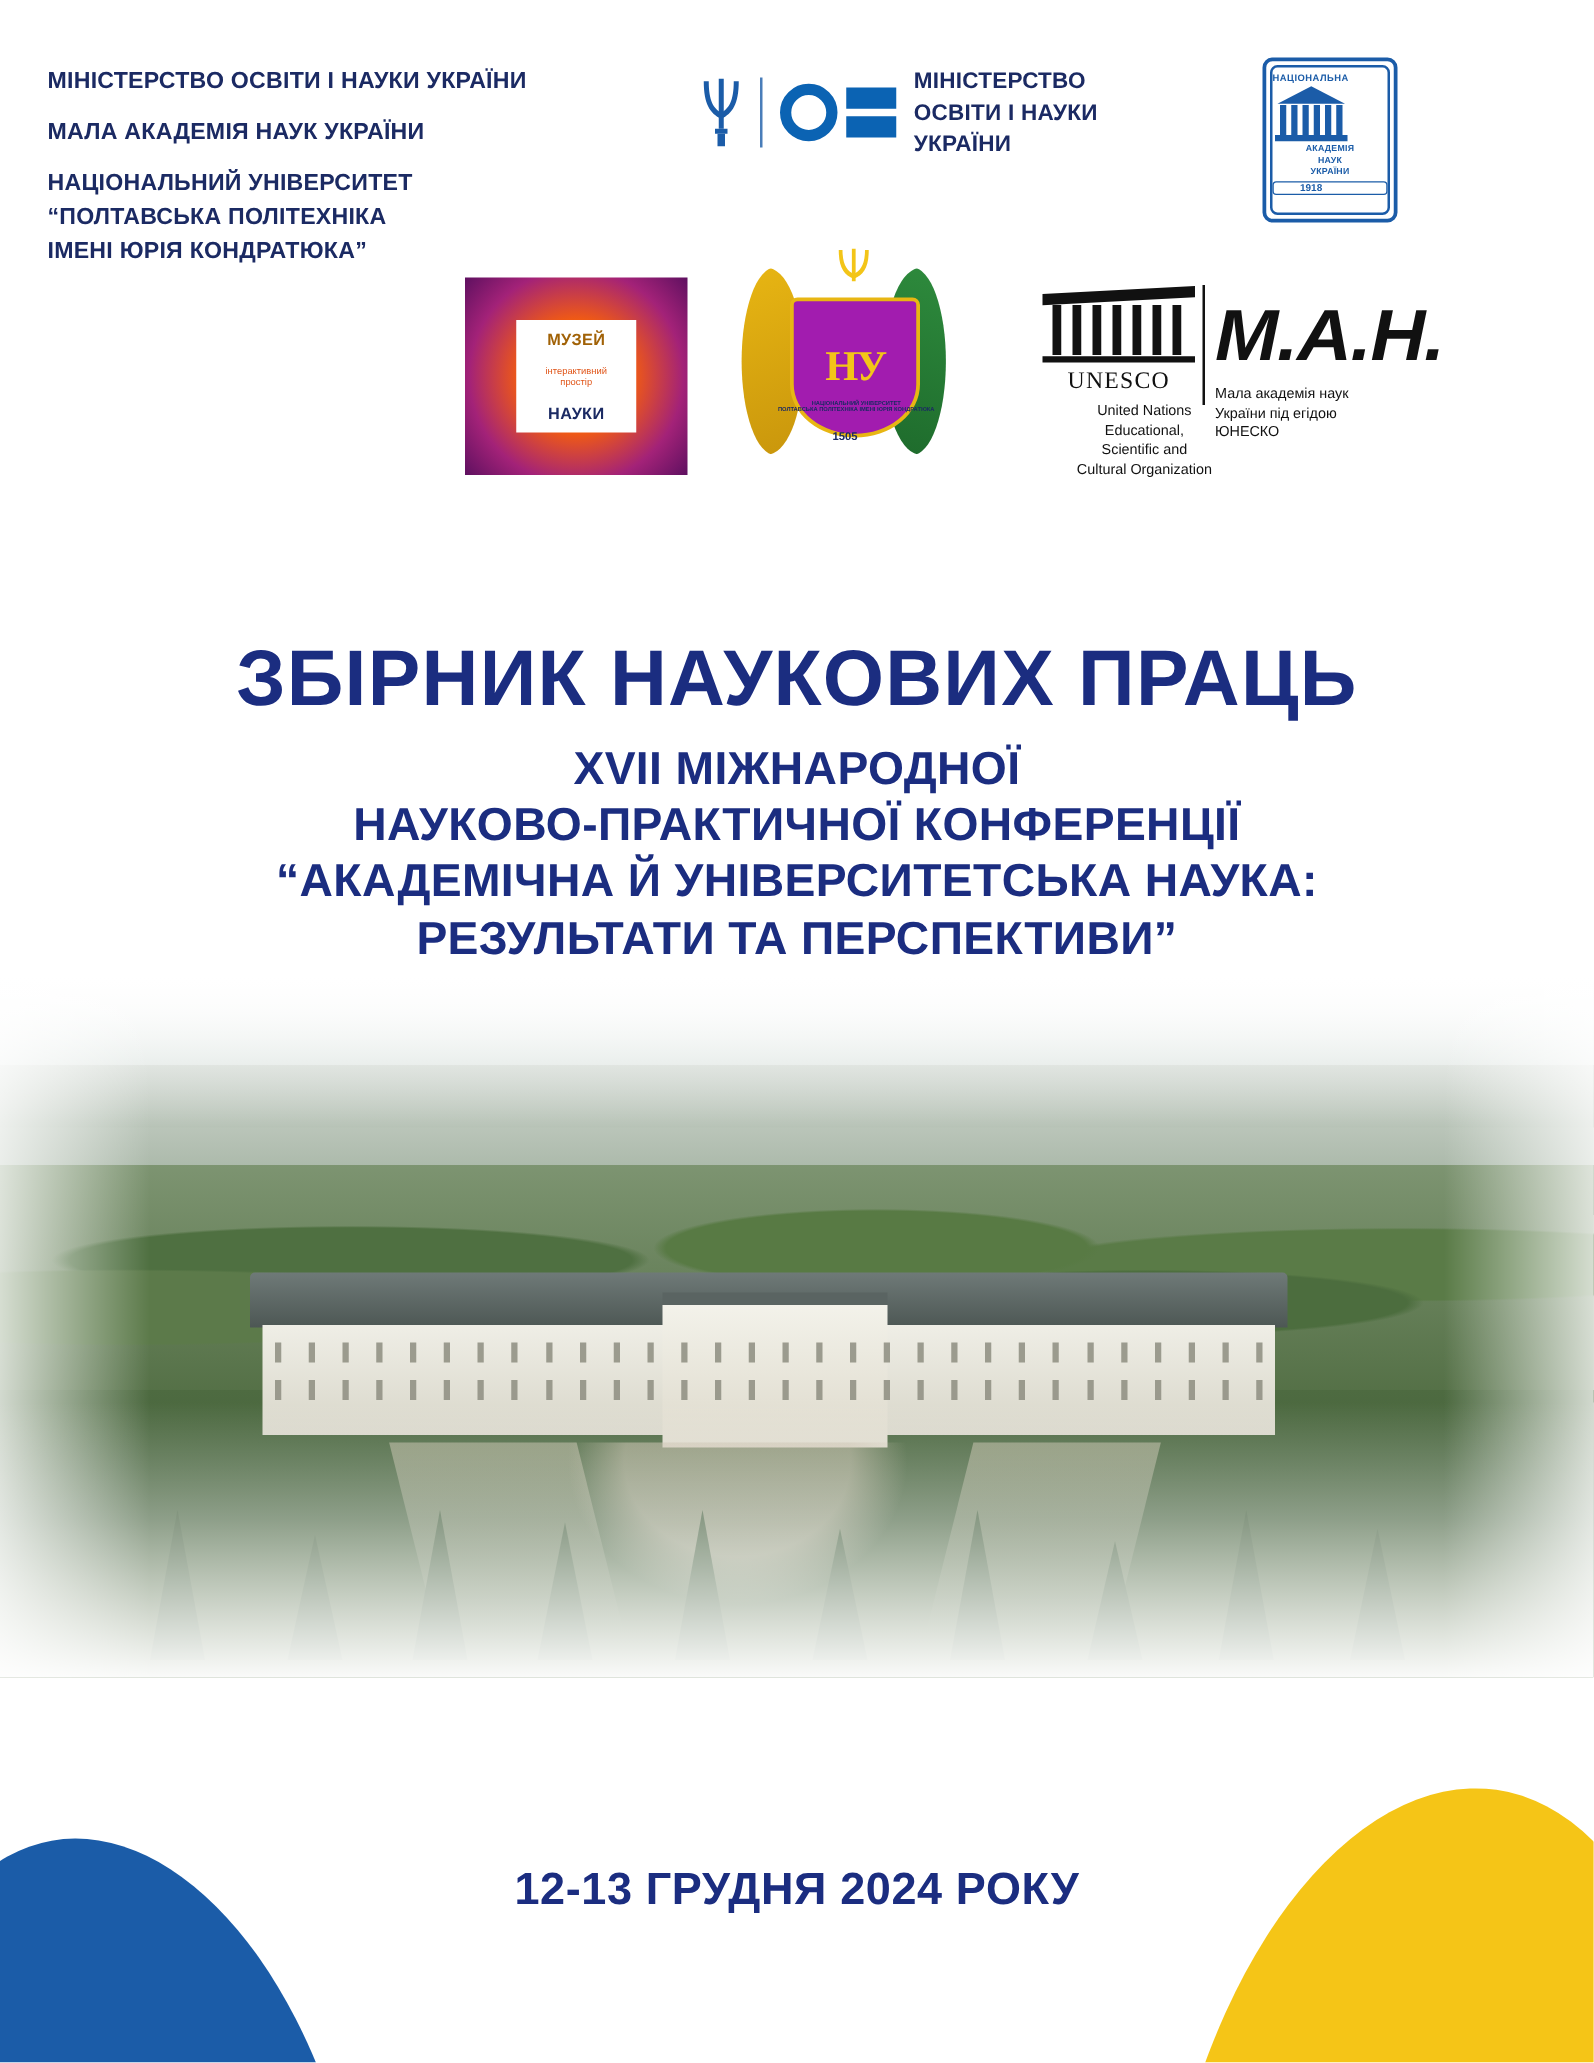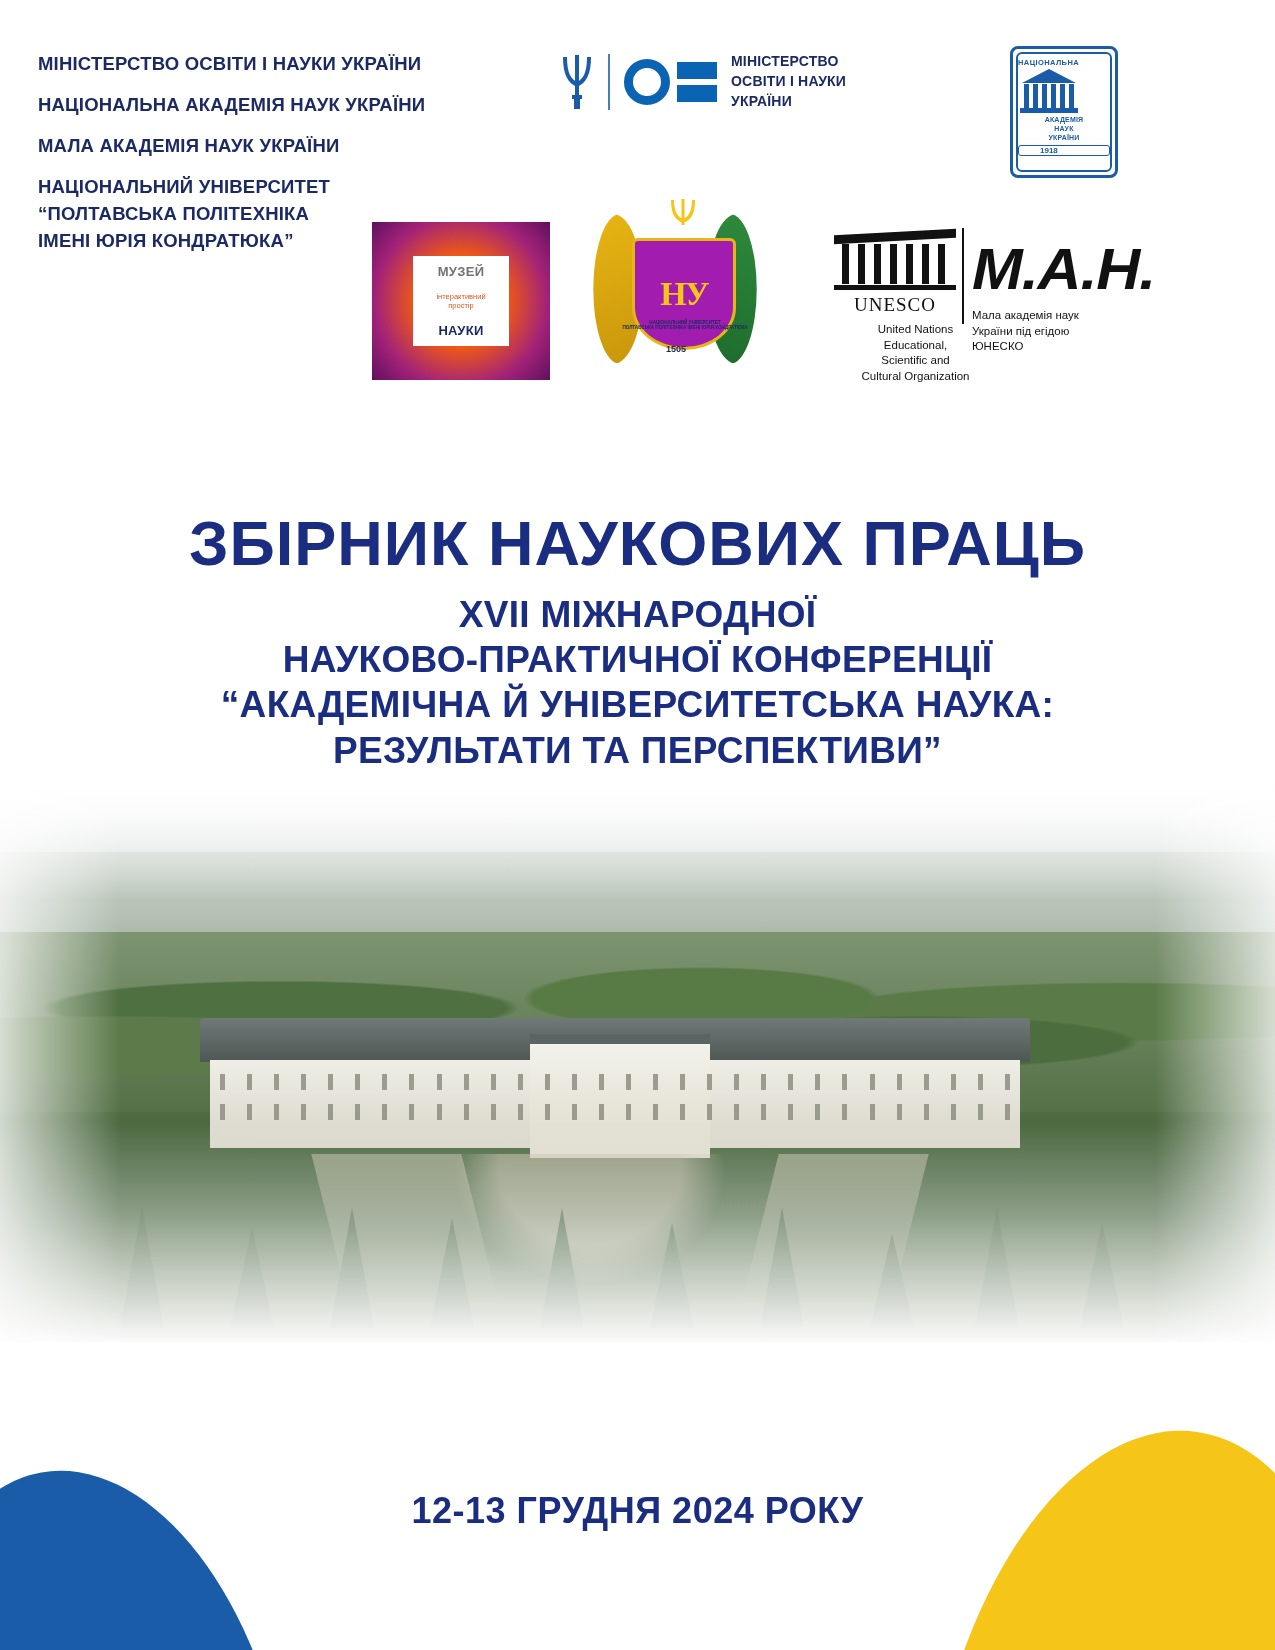--- a/index.html
+++ b/index.html
@@ -76,21 +76,21 @@
     flex-direction: column;
     gap: 6px;
   }
   .mon-bars span {
     display: block;
     width: 40px;
     height: 17px;
     background: #0b63b3;
   }
   .mon-text {
-    font-size: 14px;
+    font-size: 18px;
     font-weight: bold;
     color: #1b2a63;
     line-height: 1.42;
     text-transform: uppercase;
     letter-spacing: .2px;
   }
 
   
   .nanu-seal {
     position: absolute;
@@ -183,21 +183,21 @@
     display: flex;
     flex-direction: column;
     align-items: center;
     justify-content: space-between;
     padding: 8px 4px;
     box-sizing: border-box;
   }
   .museum-top {
     font-size: 13px;
     font-weight: bold;
-    color: #737373;
+    color: #a16207;
     letter-spacing: .3px;
   }
   .museum-mid {
     font-size: 7.5px;
     color: #e0561a;
     text-align: center;
     line-height: 1.2;
   }
   .museum-bot {
     font-size: 13px;
@@ -510,21 +510,20 @@
     z-index: 6;
   }
 </style>
 </head>
 <body>
 
 <div class="page">
 
   <div class="org-list">
     <div class="org-line">МІНІСТЕРСТВО ОСВІТИ І НАУКИ УКРАЇНИ</div>
-    <div class="org-line">НАЦІОНАЛЬНА АКАДЕМІЯ НАУК УКРАЇНИ</div>
     <div class="org-line">МАЛА АКАДЕМІЯ НАУК УКРАЇНИ</div>
     <div class="org-line multiline">
       <div>НАЦІОНАЛЬНИЙ УНІВЕРСИТЕТ</div>
       <div>“ПОЛТАВСЬКА ПОЛІТЕХНІКА</div>
       <div>ІМЕНІ ЮРІЯ КОНДРАТЮКА”</div>
     </div>
   </div>
 
   <div class="mon-logo">
     <div class="mon-trident">

